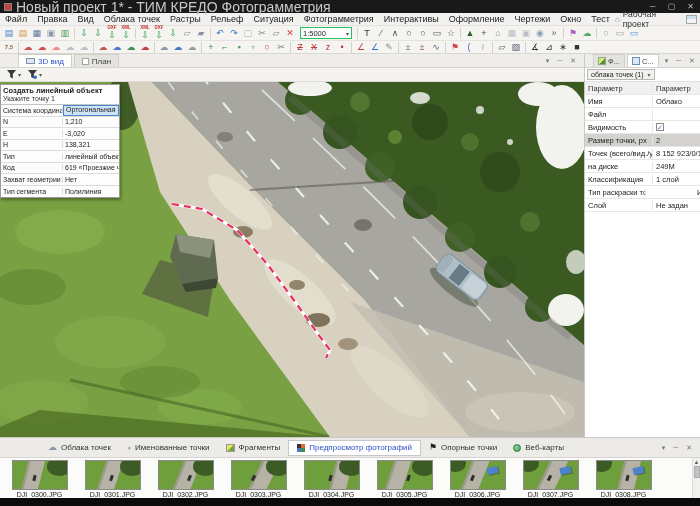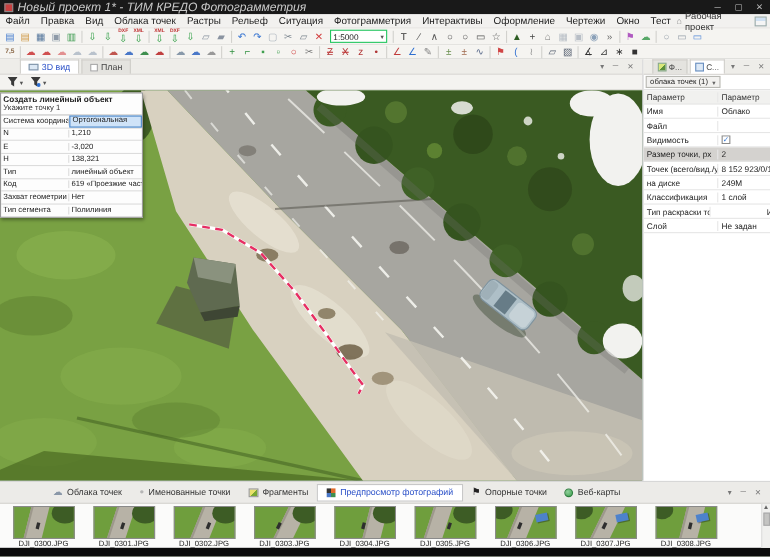--- a/index.html
+++ b/index.html
@@ -3,21 +3,21 @@
 <meta charset="utf-8">
 <style>
   html,body{margin:0;padding:0;background:#555;}
   *{box-sizing:border-box;}
   .app{position:relative;width:700px;height:506px;background:#fff;
        font-family:"Liberation Sans",sans-serif;overflow:hidden;color:#222;}
 
   
   .titlebar{height:13px;background:#191919;display:flex;align-items:center;padding:0 0 0 4px;}
   .appicon{width:8px;height:8px;background:#c94040;border:1px solid #888;margin-right:4px;flex:none;}
-  .titletext{font-size:11px;color:#c9c9c9;white-space:nowrap;flex:1;font-style:italic;}
+  .titletext{font-size:14px;color:#c9c9c9;white-space:nowrap;flex:1;}
   .wbtns{display:flex;height:100%;}
   .wbtn{width:19px;display:flex;align-items:center;justify-content:center;color:#bbb;font-size:8px;}
 
   
   .menubar{height:13px;background:#f2f1ef;display:flex;align-items:center;font-size:9px;border-bottom:1px solid #e3e2df;}
   .menu-item{padding:0 5px;white-space:nowrap;color:#1c1c1c;}
   .menubar .spacer{flex:1;}
   .ws{display:flex;align-items:center;font-size:8.5px;color:#333;padding-right:3px;}
   .ws .g{color:#888;margin-right:3px;font-size:8px;}
   .ws-icon{width:11px;height:9px;border:1px solid #9aa;background:linear-gradient(#cfe0f2 40%,#f5f5f5 40%);margin-left:4px;}
@@ -44,21 +44,21 @@
   .vtab .ti.plan{width:7px;height:7px;background:#fff;border:1px solid #a5a5a5;}
   .pane-ctrl{margin-left:auto;display:flex;align-items:center;height:100%;padding-right:4px;}
   .pane-ctrl span{font-size:7px;color:#777;padding:0 4px;}
   .minibar{height:14px;background:#f4f3f0;display:flex;align-items:center;padding-left:3px;border-bottom:1px solid #dddcd8;}
   .funnel{width:9px;height:9px;margin-left:4px;}
   .fcaret{font-size:6px;color:#555;margin:0 3px 0 2px;}
   .photo{position:relative;flex:1;background:#9aa;overflow:hidden;}
   .photo svg{position:absolute;inset:0;}
 
   
-  .tooltip{position:absolute;left:0;top:2px;width:130px;background:#fdfdfd;border:1px solid #9a9a9a;
+  .tooltip{position:absolute;left:0;top:2px;width:120px;background:#fdfdfd;border:1px solid #9a9a9a;
            box-shadow:1px 2px 3px rgba(0,0,0,.35);font-size:7px;z-index:5;}
   .tt-title{font-weight:bold;font-size:7.5px;padding:1px 2px 0;}
   .tt-hint{padding:0 2px 2px;color:#333;}
   .tt-table{border-top:1px solid #c4c4c4;}
   .tt-row{display:flex;border-bottom:1px solid #dcdcdc;height:11.5px;align-items:center;}
   .tt-row:last-child{border-bottom:none;}
   .tt-l{width:62px;padding:0 2px;border-right:1px solid #dcdcdc;white-space:nowrap;overflow:hidden;}
   .tt-v{flex:1;padding:0 2px;white-space:nowrap;overflow:hidden;}
   .tt-v.sel{background:#cfe3f8;border:1px solid #4a86c8;height:11px;}
 

